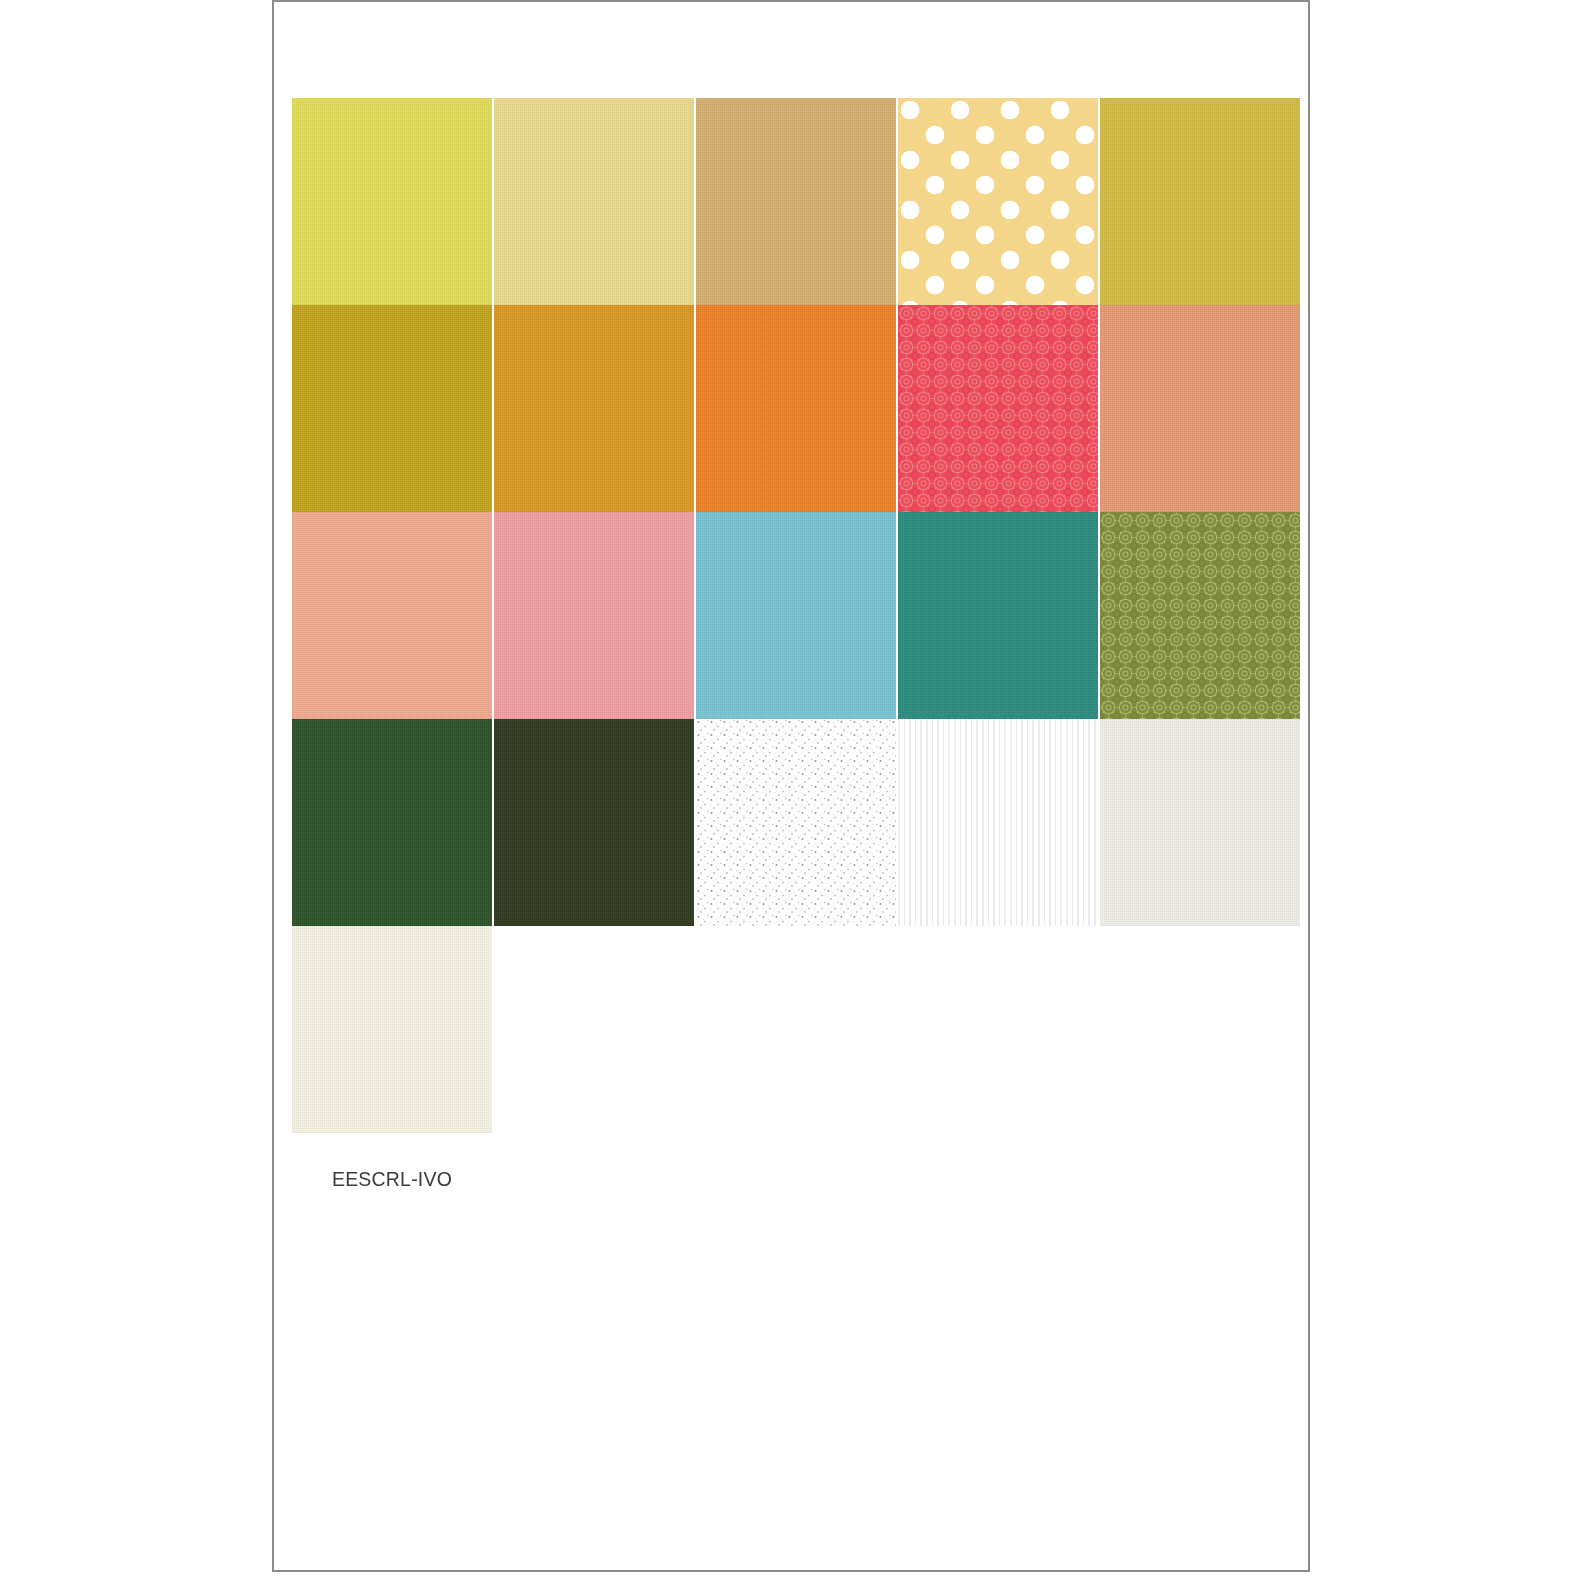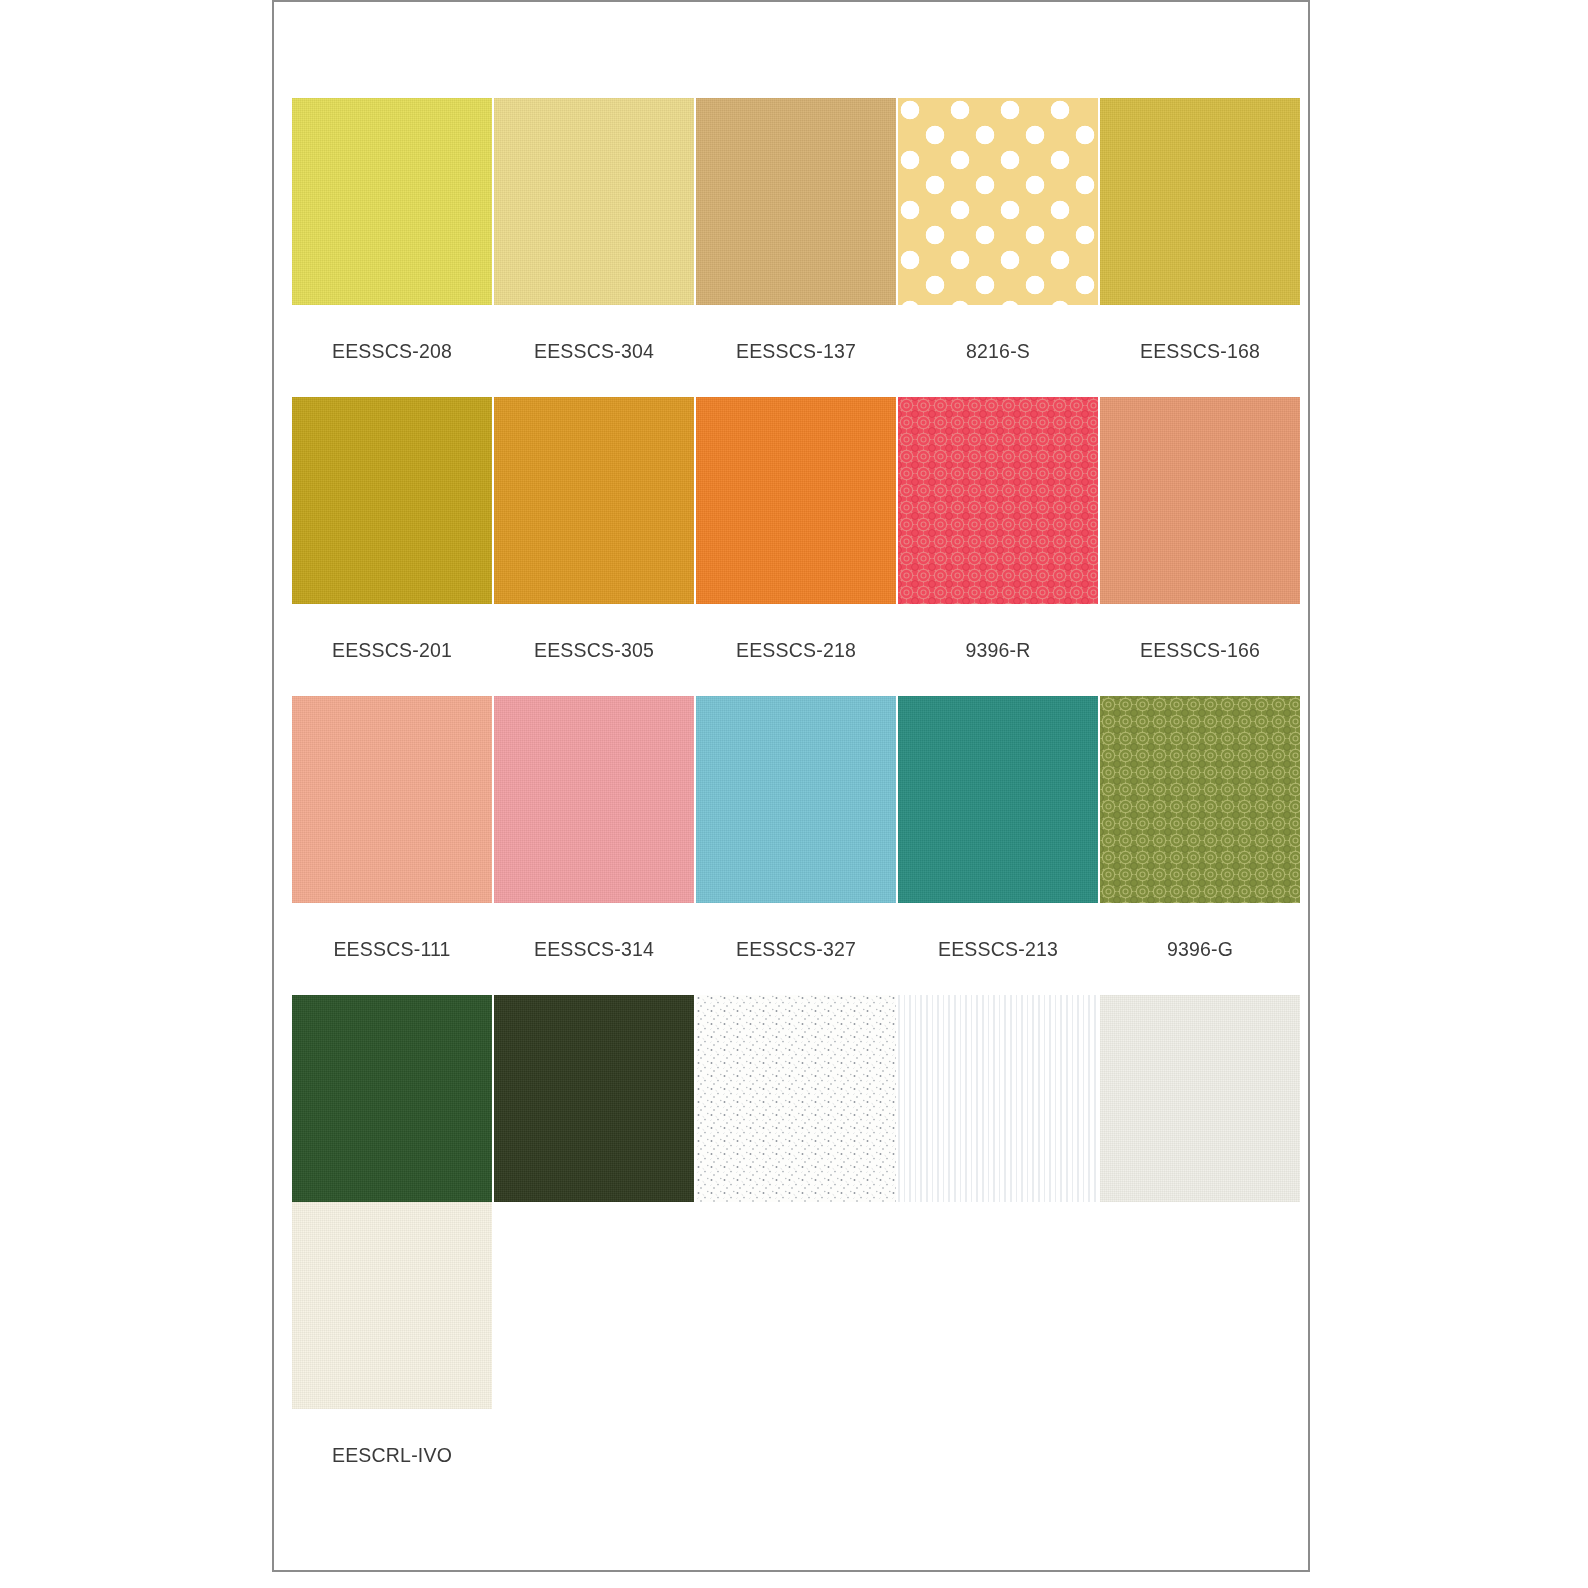--- a/index.html
+++ b/index.html
@@ -131,27 +131,20 @@
 <div id="page-sheet" style="border-color: rgb(140, 140, 140); background: rgb(255, 255, 255);">
   <div id="swatch-grid">
 
     <div class="swatch-row">
       <div class="swatch-strip">
         <div class="swatch-cell weave" id="sw-0-0" style="background-color: rgb(228, 222, 88);"></div>
         <div class="swatch-cell weave" id="sw-0-1" style="background-color: rgb(236, 220, 141);"></div>
         <div class="swatch-cell weave" id="sw-0-2" style="background-color: rgb(214, 177, 115);"></div>
         <div class="swatch-cell pat-polka" id="sw-0-3" style="background-color: rgb(243, 214, 138);"></div>
         <div class="swatch-cell weave" id="sw-0-4" style="background-color: rgb(214, 189, 67);"></div>
-      </div>
-      <div class="label-strip">
-        <div class="label-cell">EESSCS-208</div>
-        <div class="label-cell">EESSCS-304</div>
-        <div class="label-cell">EESSCS-137</div>
-        <div class="label-cell">8216-S</div>
-        <div class="label-cell">EESSCS-168</div>
       </div>
     </div>
 
     <div class="swatch-row">
       <div class="swatch-strip">
         <div class="swatch-cell weave" id="sw-1-0" style="background-color: rgb(194, 164, 28);"></div>
         <div class="swatch-cell weave" id="sw-1-1" style="background-color: rgb(221, 154, 36);"></div>
         <div class="swatch-cell weave" id="sw-1-2" style="background-color: rgb(240, 129, 39);"></div>
         <div class="swatch-cell pat-damask-red" id="sw-1-3" style="background-color: rgb(238, 74, 93);">
           <svg class="damask-svg" viewBox="0 0 200 207" preserveAspectRatio="none">
@@ -168,27 +161,20 @@
                   <circle cx="17" cy="0" r="3.4"></circle>
                   <circle cx="0" cy="17" r="3.4"></circle>
                   <circle cx="17" cy="17" r="3.4"></circle>
                 </g>
               </pattern>
             </defs>
             <rect width="200" height="207" fill="url(#damaskRed)"></rect>
           </svg>
         </div>
         <div class="swatch-cell weave" id="sw-1-4" style="background-color: rgb(231, 154, 115);"></div>
-      </div>
-      <div class="label-strip">
-        <div class="label-cell">EESSCS-201</div>
-        <div class="label-cell">EESSCS-305</div>
-        <div class="label-cell">EESSCS-218</div>
-        <div class="label-cell">9396-R</div>
-        <div class="label-cell">EESSCS-166</div>
       </div>
     </div>
 
     <div class="swatch-row">
       <div class="swatch-strip">
         <div class="swatch-cell weave" id="sw-2-0" style="background-color: rgb(244, 171, 145);"></div>
         <div class="swatch-cell weave" id="sw-2-1" style="background-color: rgb(242, 160, 164);"></div>
         <div class="swatch-cell weave" id="sw-2-2" style="background-color: rgb(121, 196, 212);"></div>
         <div class="swatch-cell weave" id="sw-2-3" style="background-color: rgb(42, 141, 128);"></div>
         <div class="swatch-cell pat-damask-green" id="sw-2-4" style="background-color: rgb(127, 141, 62);">
@@ -205,27 +191,20 @@
                   <circle cx="0" cy="0" r="3.4"></circle>
                   <circle cx="17" cy="0" r="3.4"></circle>
                   <circle cx="0" cy="17" r="3.4"></circle>
                   <circle cx="17" cy="17" r="3.4"></circle>
                 </g>
               </pattern>
             </defs>
             <rect width="200" height="207" fill="url(#damaskGreen)"></rect>
           </svg>
         </div>
-      </div>
-      <div class="label-strip">
-        <div class="label-cell">EESSCS-111</div>
-        <div class="label-cell">EESSCS-314</div>
-        <div class="label-cell">EESSCS-327</div>
-        <div class="label-cell">EESSCS-213</div>
-        <div class="label-cell">9396-G</div>
       </div>
     </div>
 
     <div class="swatch-row">
       <div class="swatch-strip">
         <div class="swatch-cell weave" id="sw-3-0" style="background-color: rgb(43, 84, 41);"></div>
         <div class="swatch-cell weave" id="sw-3-1" style="background-color: rgb(47, 58, 31);"></div>
         <div class="swatch-cell pat-specks" id="sw-3-2" style="background-color: rgb(253, 253, 251);">
           <svg class="damask-svg" viewBox="0 0 200 207" preserveAspectRatio="none">
             <defs>

